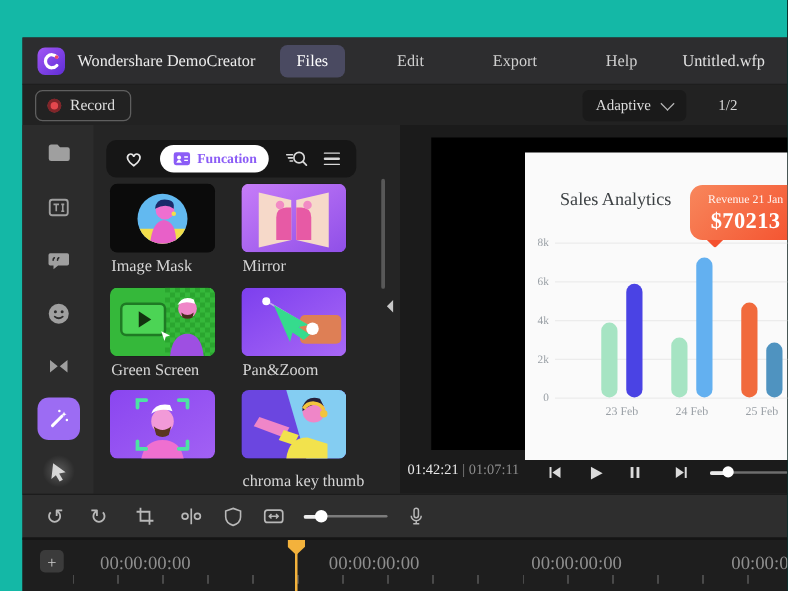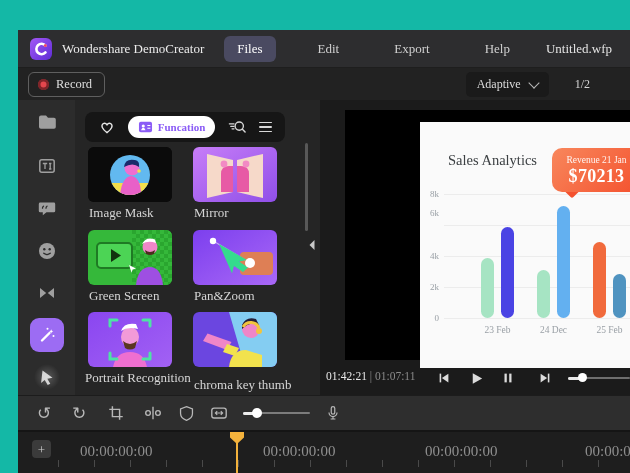--- a/index.html
+++ b/index.html
@@ -314,21 +314,20 @@
             <path d="M49 13 q4-9 14-6 l3 6 q-9-4-17 4z" fill="#26203a"></path>
             <path d="M50 15 a9 9 0 0 1 16 1" stroke="#f2c43d" stroke-width="3" fill="none"></path>
             <circle cx="66" cy="19" r="3" fill="#f2c43d"></circle>
           </svg>
         </div>
 
         <div class="card-label" style="left:14px;top:105px">Image Mask</div>
         <div class="card-label" style="left:119px;top:105px">Mirror</div>
         <div class="card-label" style="left:14px;top:188px">Green Screen</div>
         <div class="card-label" style="left:119px;top:188px">Pan&amp;Zoom</div>
-        <div class="card-label" style="left:10px;top:270px">Portrait Recognition</div>
         <div class="card-label" style="left:119px;top:277px">chroma key thumb</div>
 
         <div class="scrollbar"></div>
       </div>
 
       <div class="collapse">
         <svg width="8" height="12" viewBox="0 0 8 12">
           <path d="M6.5 1 L1.5 6 L6.5 11z" fill="#c9c9c9"></path>
         </svg>
       </div>
@@ -338,33 +337,33 @@
           <div class="chart" id="chart">
             <div class="chart-title">Sales Analytics</div>
             <div class="tooltip">
               <div class="tl">Revenue 21 Jan</div>
               <div class="tv">$70213</div>
             </div>
             <div class="tooltip-tail"></div>
           <div class="gridline" style="top: 72px;"></div>
               <div class="ytick" style="top: 72px;">8k</div>
               <div class="gridline" style="top: 103px;"></div>
-              <div class="ytick" style="top: 91px;">6k</div>
+              <div class="ytick" style="top: 103px;">6k</div>
               <div class="gridline" style="top: 134px;"></div>
               <div class="ytick" style="top: 134px;">4k</div>
               <div class="gridline" style="top: 165px;"></div>
               <div class="ytick" style="top: 165px;">2k</div>
               <div class="gridline" style="top: 196px;"></div>
               <div class="ytick" style="top: 196px;">0</div>
               <div class="bar" style="left: 61px; top: 136px; width: 13px; height: 60px; background: rgb(166, 228, 195);"></div>
               <div class="bar" style="left: 81px; top: 105px; width: 13px; height: 91px; background: rgb(74, 67, 228);"></div>
               <div class="xtick" style="left: 55.5px; top: 203px;">23 Feb</div>
               <div class="bar" style="left: 117px; top: 148px; width: 13px; height: 48px; background: rgb(166, 228, 195);"></div>
               <div class="bar" style="left: 137px; top: 84px; width: 13px; height: 112px; background: rgb(99, 176, 240);"></div>
-              <div class="xtick" style="left: 111.5px; top: 203px;">24 Dec</div>
+              <div class="xtick" style="left: 111.5px; top: 203px;">24 Feb</div>
               <div class="bar" style="left: 173px; top: 120px; width: 13px; height: 76px; background: rgb(241, 106, 60);"></div>
               <div class="bar" style="left: 193px; top: 152px; width: 13px; height: 44px; background: rgb(79, 147, 192);"></div>
               <div class="xtick" style="left: 167.5px; top: 203px;">25 Feb</div>
             </div>
         </div>
 
         <div class="playbar">
           <div class="timecode">
             <span class="cur">01:42:21</span>
             <span class="sep">|</span>

